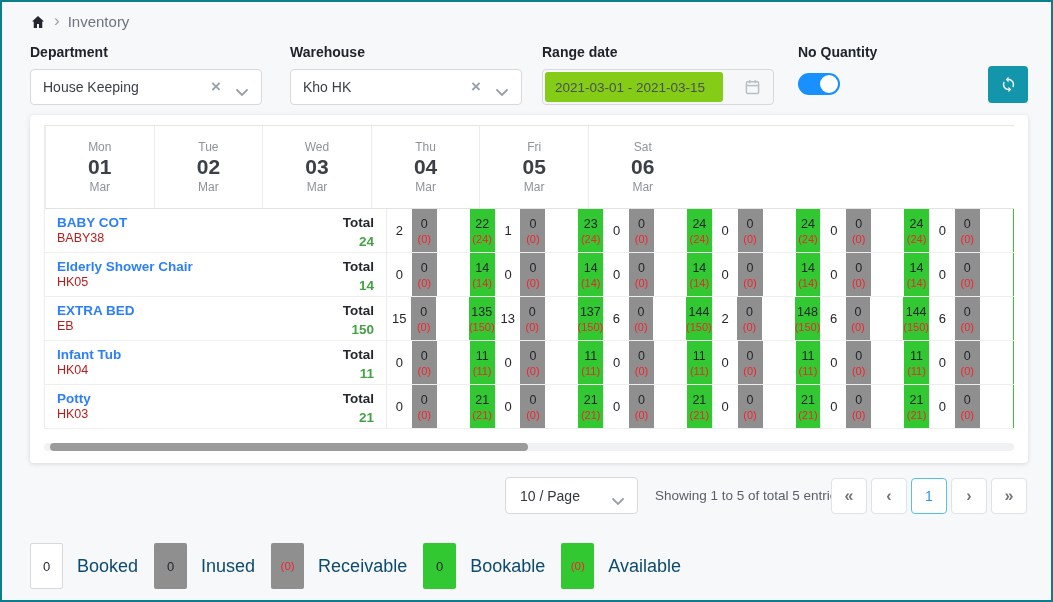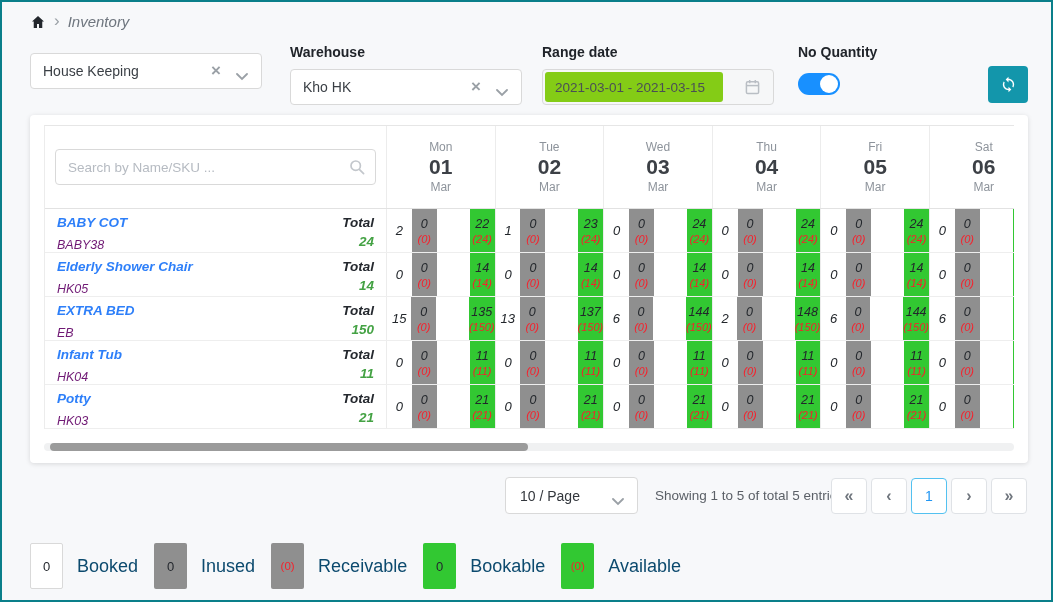--- a/index.html
+++ b/index.html
@@ -8,21 +8,21 @@
     --negative-red:#f5222d; --total-green:#44a244; --active-page-blue:#2196f3;
   }
   *{box-sizing:border-box; margin:0; padding:0;}
   body{background:#fff; font-family:"Liberation Sans",sans-serif;}
   .page{position:relative; width:1053px; height:602px; border:2px solid var(--frame-teal);
         background:#f7f8fa; overflow:hidden;}
 
   
   .breadcrumb{position:absolute; left:28px; top:11px; display:flex; align-items:center; gap:8px;}
   .crumb-sep{color:#9aa0a6; font-size:17px; line-height:1; margin-top:-2px;}
-  .crumb-label{color:#6e757e; font-size:15px;font-style:italic;}
+  .crumb-label{color:#6e757e; font-size:15px;}
 
   
   .fg{position:absolute; top:42px; width:232px;}
   .filter-label{font-size:14px; font-weight:600; color:#20242a;}
   .control{position:relative; margin-top:9px; height:36px; background:#fff;
            border:1px solid #d9d9d9; border-radius:4px; display:flex; align-items:center;
            font-size:14px; color:#3a3f45; padding:0 64px 0 12px; cursor:pointer;}
   .clear-x{position:absolute; right:40px; top:6px; font-size:17px; color:#9aa0a6; font-weight:bold; line-height:22px;}
   .chev{position:absolute; right:13px; top:14px;}
   .datewrap{position:relative; margin-top:9px; height:36px; border:1px solid #d9d9d9;
@@ -37,36 +37,36 @@
   .refresh-btn{position:absolute; left:986px; top:64px; width:40px; height:37px; border-radius:4px;
                background:var(--button-teal); border:none; display:flex; align-items:center;
                justify-content:center; cursor:pointer;}
 
   
   .card{position:absolute; left:28px; top:113px; width:998px; height:348px; background:#fff;
         border-radius:4px; box-shadow:0 1px 5px rgba(0,0,0,.13);}
   .viewport{position:absolute; left:14px; top:10px; width:970px; height:304px; overflow:hidden;}
   .grid{width:993px; border-top:1px solid #e6e6e6; border-left:1px solid #ececec; background:#fff;}
   .grid-header{display:flex; height:83px; border-bottom:1px solid #e2e2e2;}
-  .grid-row{display:flex; height:44px; border-bottom:1px solid #eeeeee;font-style:italic;}
+  .grid-row{display:flex; height:44px; border-bottom:1px solid #eeeeee;}
   .left-cell{width:341px; flex:none;}
   .header-left{display:flex; align-items:center; padding:0 10px;}
   .searchwrap{position:relative; width:100%;}
   .searchwrap input{width:100%; height:36px; border:1px solid #d9d9d9; border-radius:4px;
                     padding:0 36px 0 12px; font-size:13.5px; color:#555; outline:none;
                     font-family:"Liberation Sans",sans-serif;}
   .searchwrap input::placeholder{color:#b6bbc2;}
   .search-ic{position:absolute; right:11px; top:10px;}
   .day-col{width:108.6px; flex:none; border-left:1px solid #ececec;}
   .day-head{display:flex; flex-direction:column; align-items:center; justify-content:center; gap:1px; height:100%;}
   .dow,.dmon{font-size:12px; color:#8d939b;}
   .dnum{font-size:21px; font-weight:700; color:#3c4046; line-height:1.1;}
   .product{display:flex; justify-content:space-between; padding:6px 12px;}
   .pname{font-size:13.5px; font-weight:600; color:var(--link-blue); cursor:pointer;}
-  .psku{font-size:12.5px; color:#701a75; margin-top:8px;}
+  .psku{font-size:12.5px; color:#b91c1c; margin-top:1px;}
   .pt-label{font-size:13.5px; font-weight:600; color:#24282e; text-align:right;}
   .pt-val{font-size:13.5px; font-weight:600; color:var(--total-green); text-align:right; margin-top:4px;}
   .day-cell{display:flex; height:100%;}
   .sub{flex:1; display:flex; flex-direction:column; align-items:center; justify-content:center; gap:2px;}
   .sub .v{font-size:12.5px; color:#22262b;}
   .sub .p{font-size:11px; color:var(--negative-red);}
   .sub.booked{font-size:13px; color:#22262b;}
   .sub.gray{background:var(--cell-gray); border-right:1px solid #fff;}
   .sub.green{background:var(--cell-green);margin-left:32px;}
 
@@ -107,20 +107,21 @@
     <span style="display:flex;">
       <svg width="16" height="16" viewBox="0 0 24 24">
           <path d="M12 3l9 8.2h-2.6V21h-4.9v-6h-3v6H5.6v-9.8H3z" fill="#23272d"></path>
         </svg>
     </span>
     <span class="crumb-sep">›</span>
     <span class="crumb-label">Inventory</span>
   </div>
 
   <div class="fg" style="left:28px;">
+    <div class="filter-label">Department</div>
     <div class="control">
       <span>House Keeping</span>
       <span class="clear-x">×</span>
       <span class="chev">
         <svg width="12" height="8" viewBox="0 0 12 8">
             <path d="M1 1l5 5 5-5" stroke="#9aa0a6" stroke-width="1.8" fill="none" stroke-linecap="round"></path>
           </svg>
       </span>
     </div>
   </div>
@@ -164,31 +165,20 @@
       <svg width="17" height="17" viewBox="0 0 24 24">
           <path fill="#fff" d="M12 4V1L8 5l4 4V6c3.31 0 6 2.69 6 6 0 1.01-.25 1.97-.7 2.8l1.46 1.46C19.54 15.03 20 13.57 20 12c0-4.42-3.58-8-8-8zm0 14c-3.31 0-6-2.69-6-6 0-1.01.25-1.97.7-2.8L5.24 7.74C4.46 8.97 4 10.43 4 12c0 4.42 3.58 8 8 8v3l4-4-4-4v3z"></path>
         </svg>
     </span>
   </button>
 
   <div class="card">
     <div class="viewport">
       <div class="grid">
         <div class="grid-header">
-          <div class="left-cell header-left">
-            <div class="searchwrap">
-              <input type="text" placeholder="Search by Name/SKU ..." style="">
-              <span class="search-ic">
-                <svg width="16" height="16" viewBox="0 0 16 16">
-                    <circle cx="6.7" cy="6.7" r="4.7" fill="none" stroke="#c3c7cc" stroke-width="1.7"></circle>
-                    <path d="M10.3 10.3L14.6 14.6" stroke="#c3c7cc" stroke-width="1.7" stroke-linecap="round"></path>
-                  </svg>
-              </span>
-            </div>
-          </div>
 
         <div class="day-col">
        <div class="day-head">
          <div class="dow">Mon</div>
          <div class="dnum">01</div>
          <div class="dmon">Mar</div>
        </div>
      </div>
             <div class="day-col">
        <div class="day-head">

